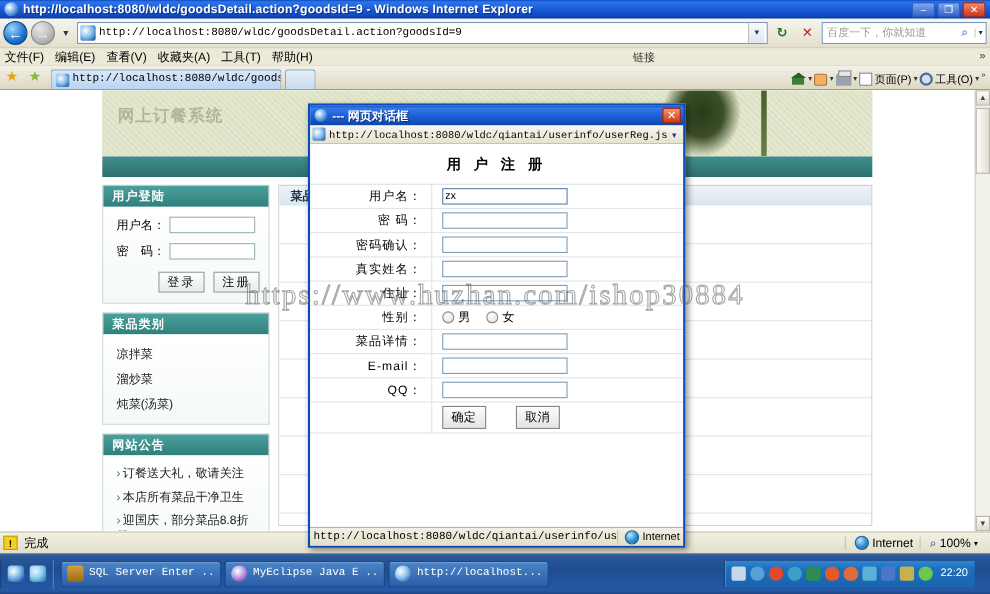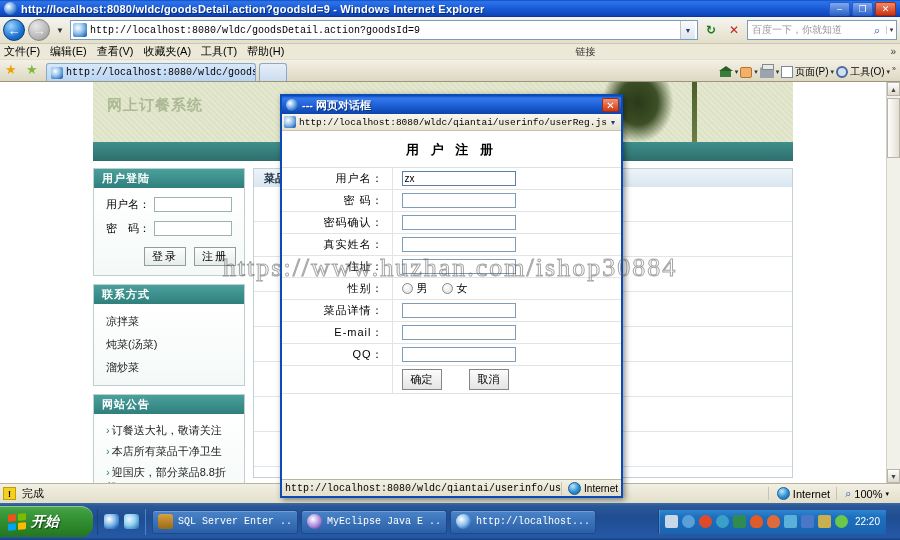--- a/index.html
+++ b/index.html
@@ -348,25 +348,25 @@
                   <input type="password" value="" style="">
                 </div>
                 <div class="btnrow">
                   <div class="sbtn">登录</div>
                   <div class="sbtn">注册</div>
                 </div>
               </div>
             </div>
 
             <div class="panel">
-              <div class="panel-h">联系方式</div>
+              <div class="panel-h">菜品类别</div>
               <div class="panel-b" style="padding:6px 8px">
                 <div class="cat-item">凉拌菜</div>
+                <div class="cat-item">溜炒菜</div>
                 <div class="cat-item">炖菜(汤菜)</div>
-                <div class="cat-item">溜炒菜</div>
               </div>
             </div>
 
             <div class="panel">
               <div class="panel-h">网站公告</div>
               <div class="panel-b" style="padding:6px 8px">
                 <div class="ann-item">
                   <i>›</i><span>订餐送大礼，敬请关注</span>
                 </div>
                 <div class="ann-item">
@@ -500,29 +500,20 @@
     <span class="z">
       <span class="globe"></span>
       <span>Internet</span>
     </span>
   </div>
 </div>
 
 <div id="watermark">https://www.huzhan.com/ishop30884</div>
 
 <div id="taskbar">
-  <div class="startbtn">
-    <span class="winlogo">
-      <i style="background:#f25022"></i>
-        <i style="background:#7fba00"></i>
-      <i style="background:#00a4ef"></i>
-        <i style="background:#ffb900"></i>
-    </span>
-    <span class="lbl">开始</span>
-  </div>
 
   <div class="qlaunch">
     <span class="qico" style="background:radial-gradient(circle at 35% 35%,#fff,#7fb8e8 45%,#1a5bb0 85%)"></span>
     <span class="qico" style="background:radial-gradient(circle at 35% 35%,#eaf4ff,#8fd0f0 45%,#2f7fb8 85%)"></span>
   </div>
 
   <div class="tasks">
     <div class="task">
       <span class="qico" style="background:linear-gradient(to bottom,#d8a040,#9a6a18)"></span>
       <span class="tl">SQL Server Enter ..</span>

